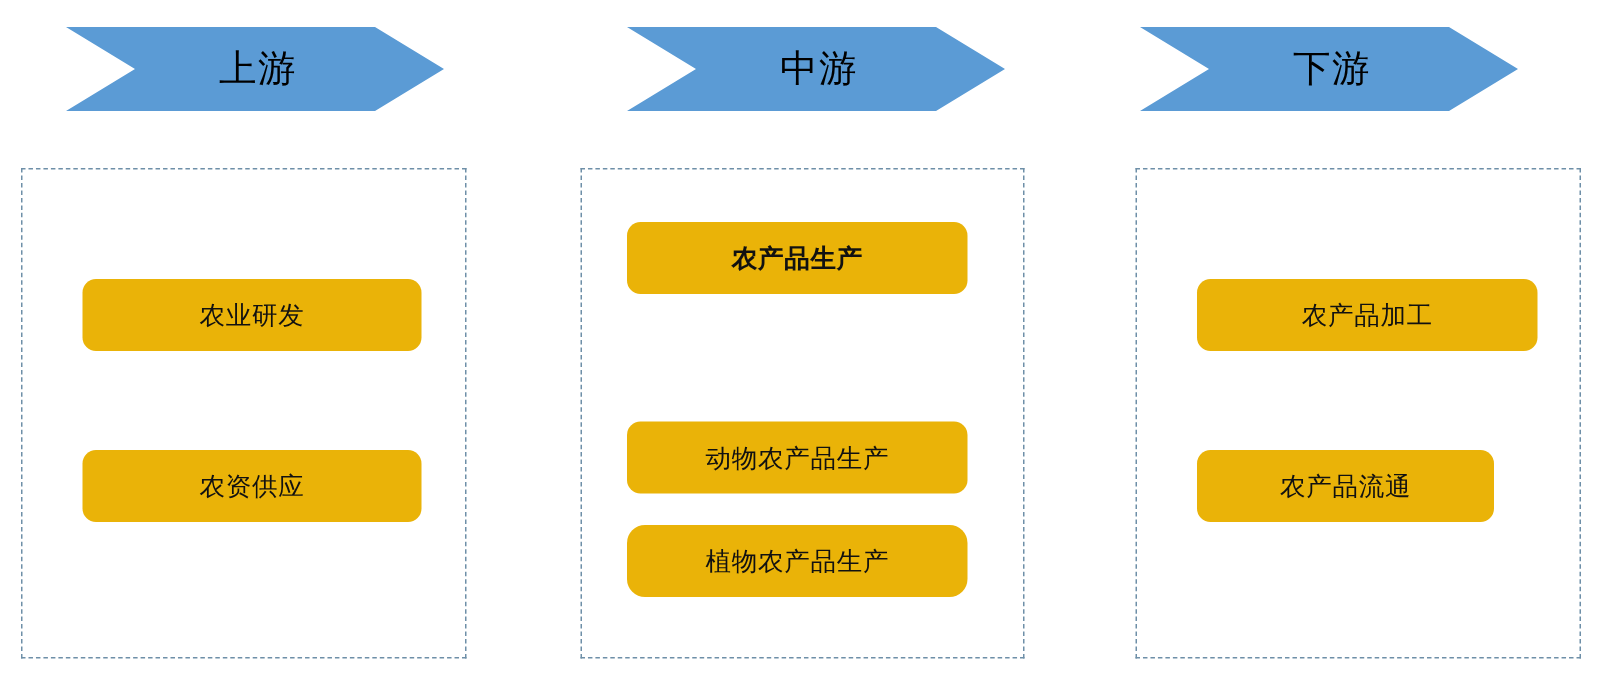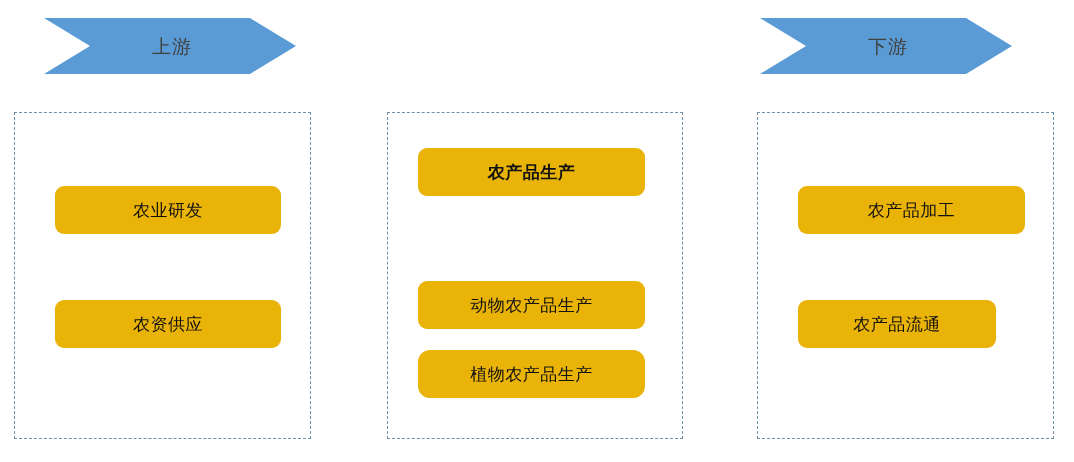--- a/index.html
+++ b/index.html
@@ -31,22 +31,22 @@
     align-items: center;
     justify-content: center;
     -webkit-clip-path: polygon(0 0, calc(100% - 46px) 0, 100% 50%, calc(100% - 46px) 100%, 0 100%, 46px 50%);
     clip-path: polygon(0 0, calc(100% - 46px) 0, 100% 50%, calc(100% - 46px) 100%, 0 100%, 46px 50%);
   }
   .banner-upstream  { left: 44px;  width: 252px; }
   .banner-midstream { left: 418px; width: 252px; }
   .banner-downstream{ left: 760px; width: 252px; }
 
   .banner-label {
-    color: #404040;
-    font-size: 19px;
+    color: #000000;
+    font-size: 25px;
     line-height: 1;
     letter-spacing: 1px;
     white-space: nowrap;
     transform: translateX(2px);
   }
 
   
   .dashed-box {
     position: absolute;
     top: 112px;
@@ -107,20 +107,23 @@
   <div class="dashed-box box-upstream"></div>
 
   <div class="pill pill-u1">
     <span class="pill-label">农业研发</span>
   </div>
 
   <div class="pill pill-u2">
     <span class="pill-label">农资供应</span>
   </div>
 
+  <div class="banner banner-midstream">
+    <span class="banner-label">中游</span>
+  </div>
 
   <div class="dashed-box box-midstream"></div>
 
   <div class="pill pill-m1">
     <span class="pill-label bold">农产品生产</span>
   </div>
 
   <div class="pill pill-m2">
     <span class="pill-label">动物农产品生产</span>
   </div>

